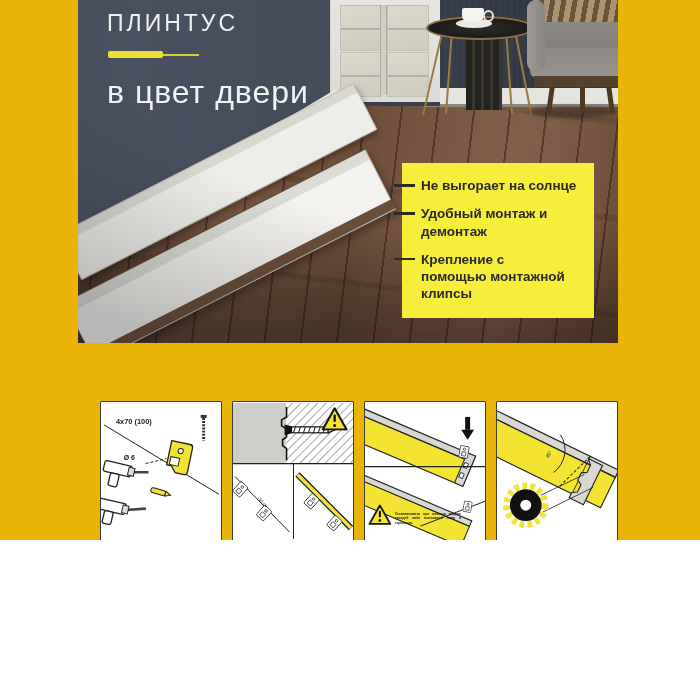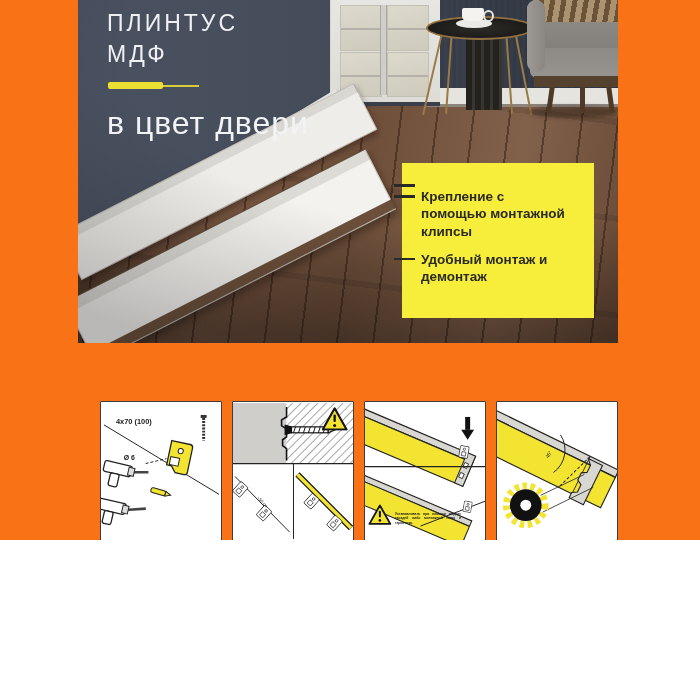--- a/index.html
+++ b/index.html
@@ -1,16 +1,16 @@
 <!DOCTYPE html>
 <html><head>
 <meta charset="utf-8">
 <style>
   html,body{margin:0;padding:0;background:#fff;}
-  .canvas{position:relative;width:700px;height:540px;background:#f97316;overflow:hidden;
+  .canvas{position:relative;width:700px;height:540px;background:#eab308;overflow:hidden;
           font-family:"Liberation Sans","DejaVu Sans",sans-serif;}
   
   .photo{position:absolute;left:78px;top:0;width:540px;height:343px;overflow:hidden;
          background:linear-gradient(180deg,#474d5a,#3a404c);}
   .wall-base{position:absolute;inset:0;
          background:linear-gradient(90deg,#454b58 0%,#414754 45%,#363c48 72%,#2e3340 100%);}
   .wall-texture{position:absolute;inset:0;opacity:.35;
          background:repeating-linear-gradient(90deg,rgba(255,255,255,.04) 0 3px,rgba(0,0,0,.06) 3px 6px);}
   .floor{position:absolute;left:0;top:96px;width:540px;height:247px;
          background:
@@ -164,39 +164,39 @@
     <div class="sofa-back"></div>
     <div class="pillow"></div>
     <div class="sofa-seat"></div>
     <div class="sofa-apron"></div>
     <div class="sofa-arm"></div>
 
     <div class="vignette"></div>
 
     <div class="hero-text">
       <div class="t1">ПЛИНТУС</div>
-      <div class="t1">МДФ</div>
       <div class="divider">
         <span class="bar"></span>
           <span class="line"></span>
       </div>
       <div class="t2">в цвет двери</div>
     </div>
 
     <div class="card">
       <div class="feat">
         <span class="dash"></span>
+        <span>Не выгорает на солнце</span>
+      </div>
+      <div class="feat" style="width:130px">
+        <span class="dash"></span>
+        <span>Удобный монтаж и демонтаж</span>
       </div>
       <div class="feat" style="width:150px">
         <span class="dash"></span>
         <span>Крепление с помощью монтажной клипсы</span>
-      </div>
-      <div class="feat" style="width:130px">
-        <span class="dash"></span>
-        <span>Удобный монтаж и демонтаж</span>
       </div>
     </div>
   </div>
 
 
   <div class="grid">
 
     <div class="cell">
       <svg viewBox="0 0 121 137">
         <line x1="3" y1="22" x2="119" y2="92" stroke="#222" stroke-width="1"></line>

